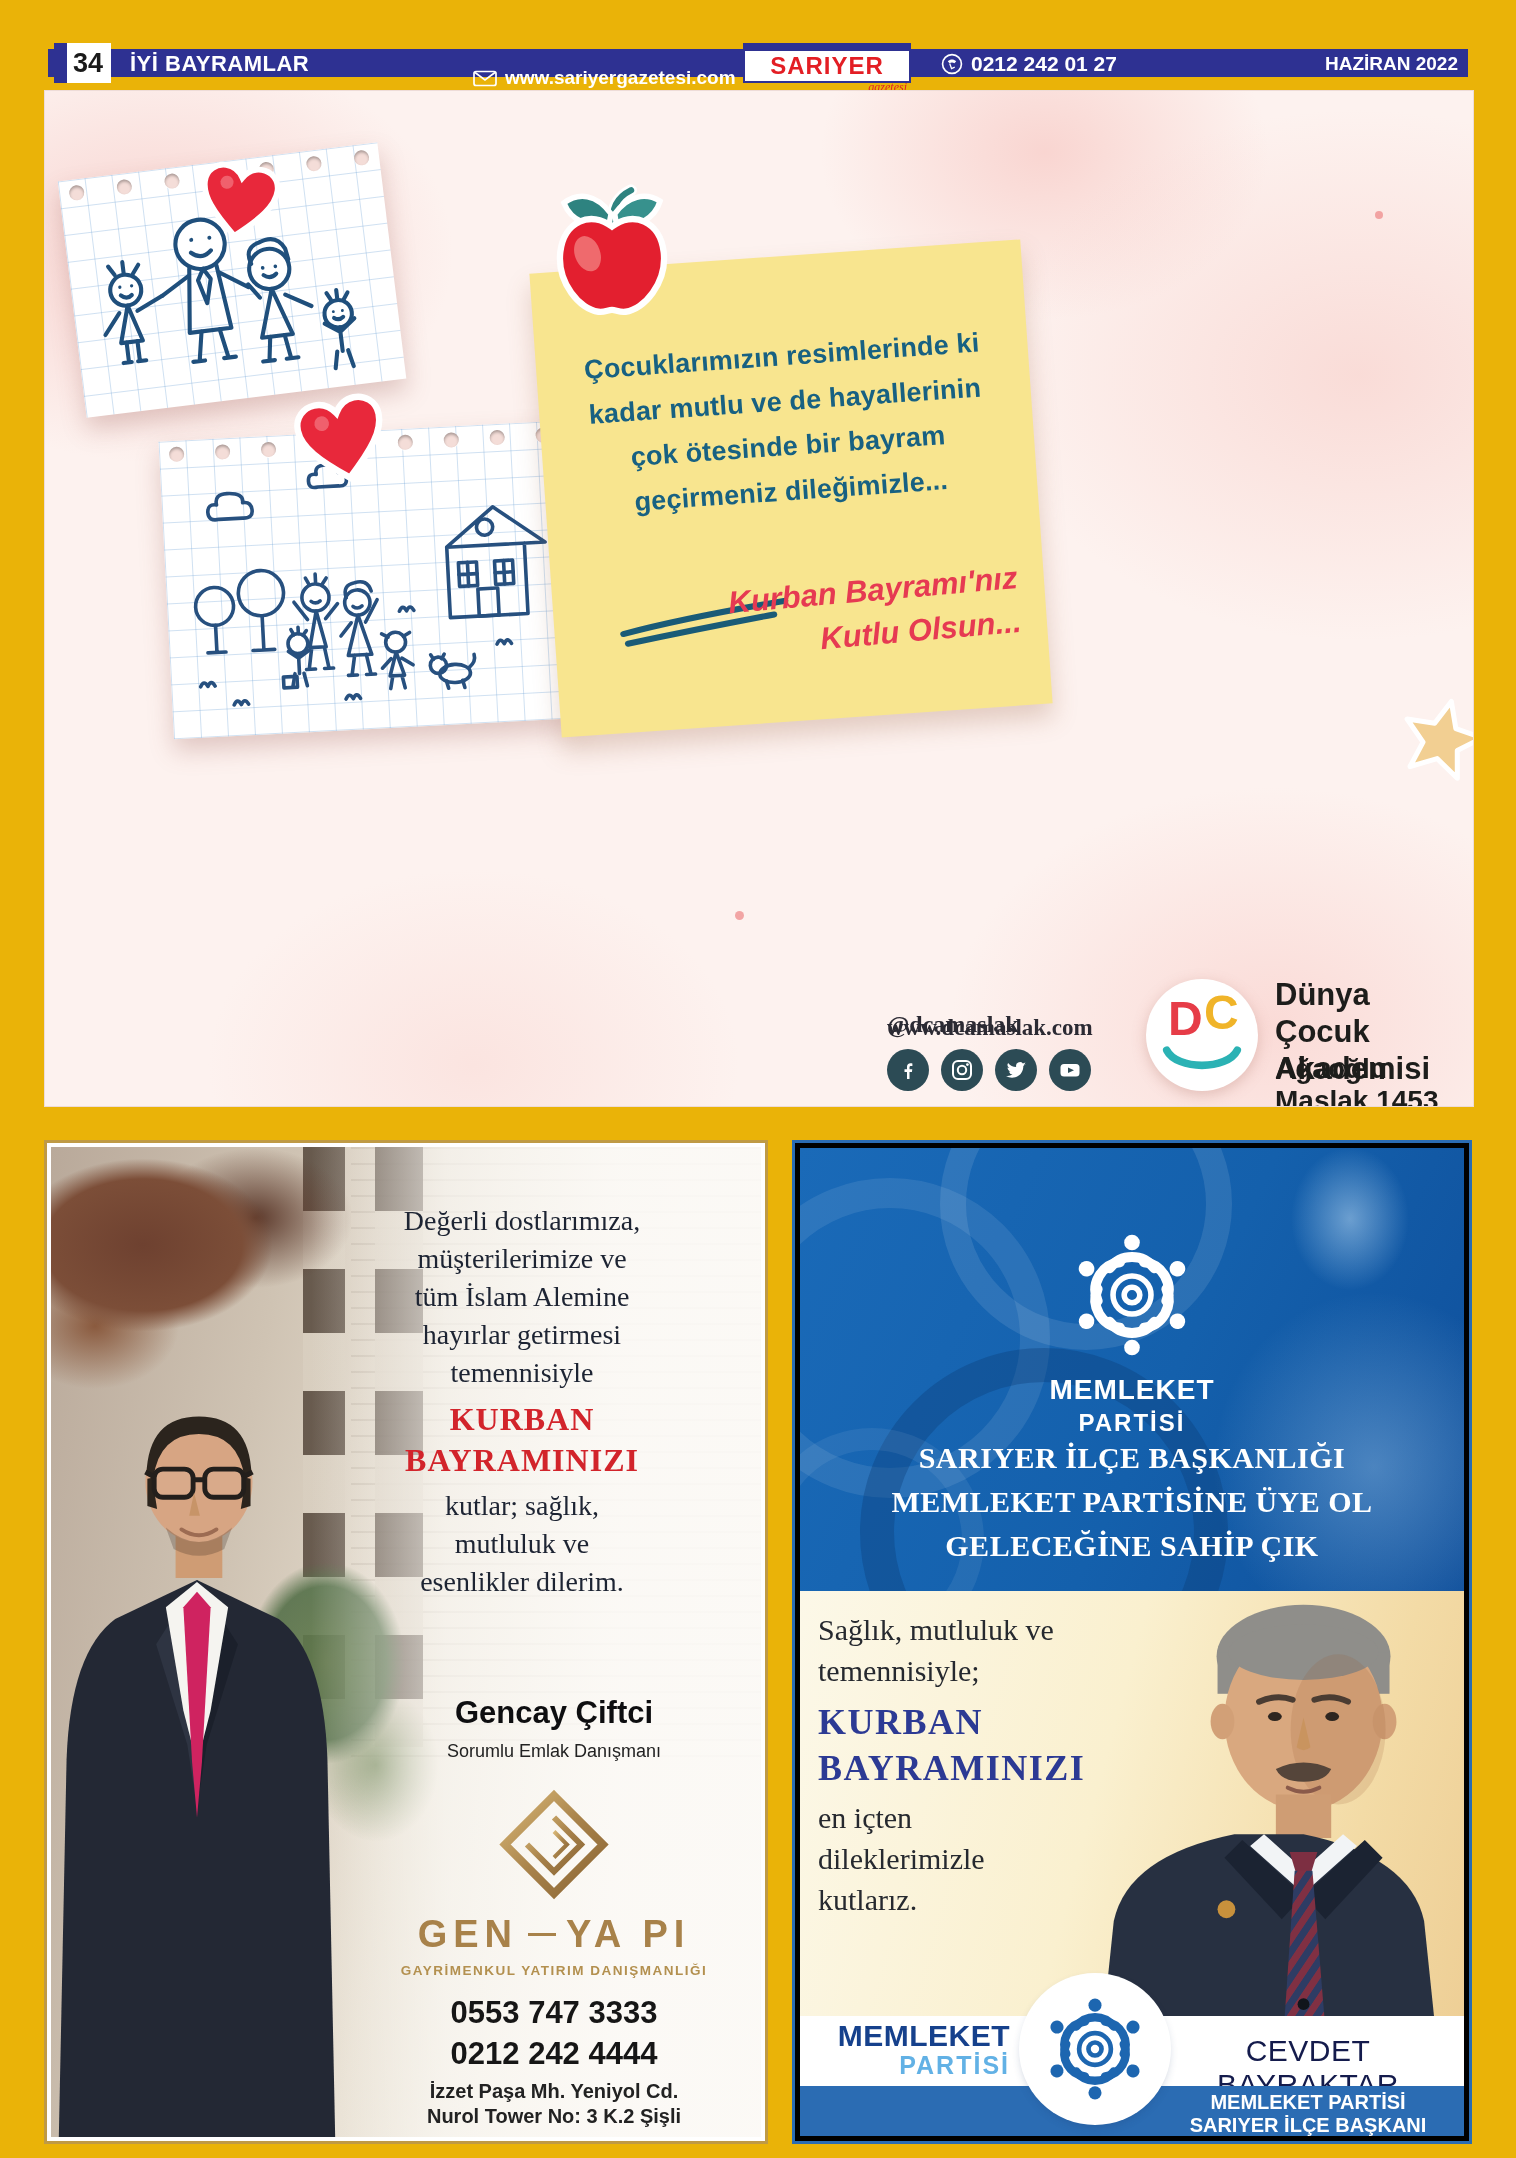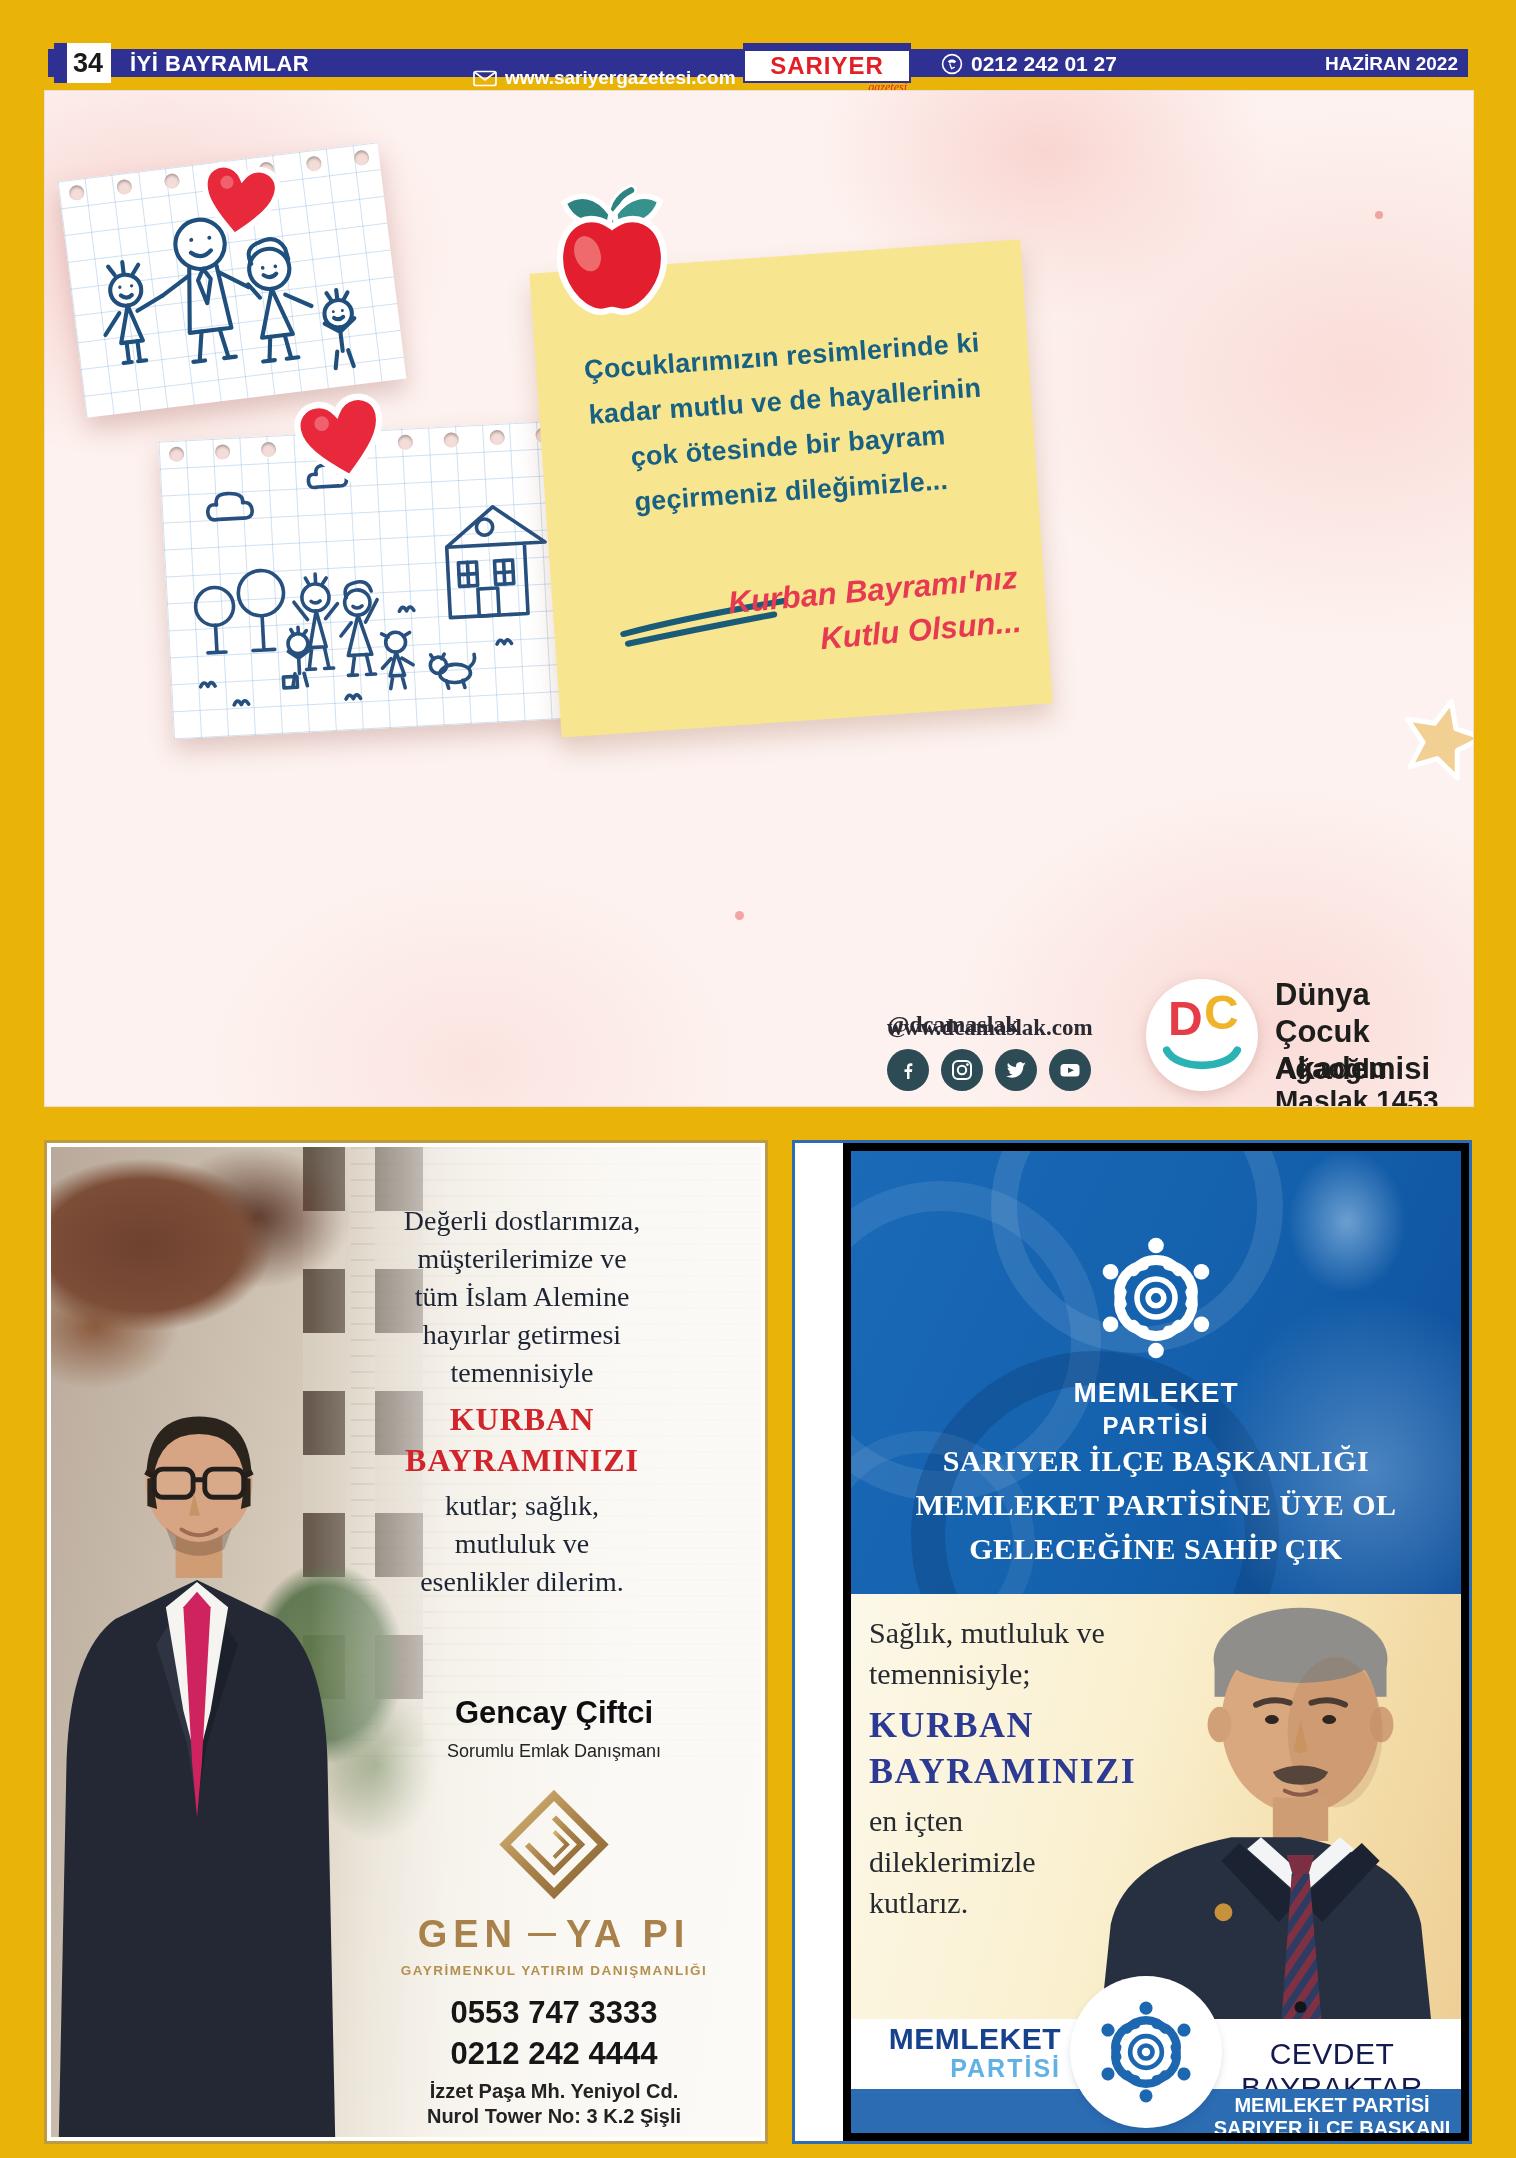--- a/index.html
+++ b/index.html
@@ -83,21 +83,21 @@
   .gy-word{position:absolute;left:323px;top:766px;width:360px;display:flex;align-items:center;justify-content:center;gap:10px;}
   .gy-word span{font-size:38px;font-weight:bold;color:#a8824a;letter-spacing:6px;}
   .gy-word i{flex:0 0 28px;height:3px;background:#a8824a;}
   .gy-tag{position:absolute;left:303px;top:816px;width:400px;text-align:center;font-size:13.5px;font-weight:bold;
           color:#b3904f;letter-spacing:1.5px;}
   .gy-phones{position:absolute;left:323px;top:845px;width:360px;text-align:center;font-size:31px;line-height:41px;font-weight:bold;color:#161616;}
   .gy-addr{position:absolute;left:323px;top:932px;width:360px;text-align:center;font-size:20px;line-height:25px;font-weight:bold;color:#222;}
 
   
   .ad-right{position:absolute;left:792px;top:1140px;width:680px;height:1004px;border:3px solid #2b6cb3;box-sizing:border-box;background:#fff;}
-  .ad-right-in{position:absolute;inset:0;border:8px solid #000000;overflow:hidden;margin-left:48px;}
+  .ad-right-in{position:absolute;inset:0;border:5px solid #000000;overflow:hidden;}
   .mp-blue{position:absolute;left:0;top:0;right:0;height:443px;overflow:hidden;
     background:linear-gradient(115deg,#1a6ab8 0%,#1460ac 55%,#0f4f9b 100%);}
   .ring{position:absolute;border-radius:50%;}
   .mp-sil{position:absolute;right:0;top:0;width:300px;height:443px;
     background:radial-gradient(95px 115px at 62% 16%, rgba(195,225,248,.5), transparent 62%),
                radial-gradient(230px 250px at 70% 72%, rgba(170,208,240,.38), transparent 70%);}
   .emblem{display:block;}
   .emblem-white{color:#fff;}
   .emblem-blue{color:#1d66b0;}
   .mp-pname{position:absolute;left:0;right:0;top:225px;text-align:center;color:#fff;font-weight:bold;font-size:28px;line-height:33px;letter-spacing:1px;}

